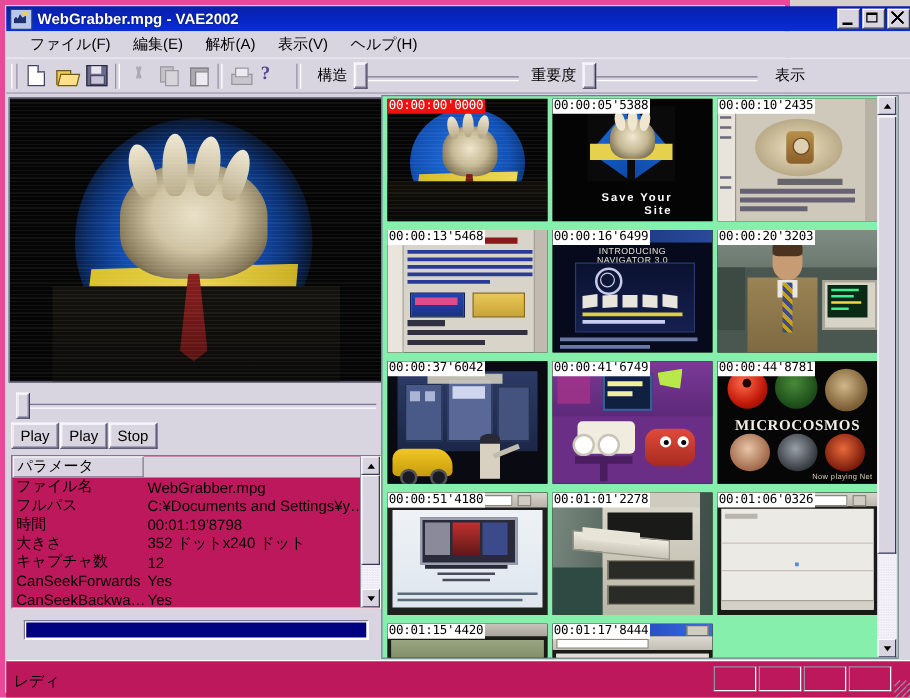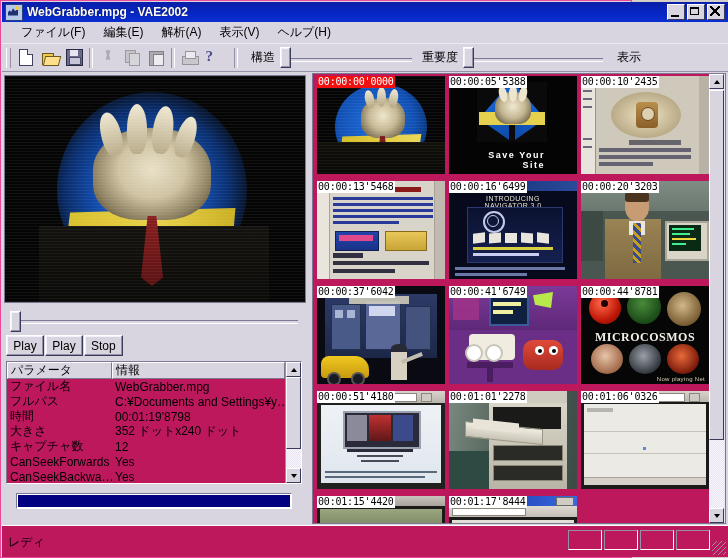--- a/index.html
+++ b/index.html
@@ -5,21 +5,21 @@
   html,body{margin:0;padding:0;}
   body{
     width:728px;height:558px;overflow:hidden;
     font-family:"Liberation Sans","DejaVu Sans",sans-serif;
     font-size:12px;
     background:#d4d0c8;
   }
   .app{
     position:relative;width:632px;height:558px;
     background:#d8d4e0;
-    border:1px solid #ec4899;
+    border:4px solid #ec4899;
     box-sizing:border-box;
   }
 
   
   .titlebar{
     position:absolute;left:1px;top:1px;width:726px;height:20px;
     background:linear-gradient(to bottom,#0a1fa8 0%,#0626c4 55%,#0a2fd0 100%);
     display:flex;align-items:center;
   }
   .title-icon{
@@ -233,22 +233,22 @@
     box-sizing:border-box;padding:1px;
   }
   .progfill{height:100%;background:#000080;}
 
   .vsplit{
     position:absolute;left:306px;top:0;width:4px;height:453px;background:#d8d4e0;
   }
 
   
   .thumb-pane{
-    position:absolute;left:310px;top:1px;width:414px;height:451px;
-    background:#be185d;border:1px solid #7c7894;box-sizing:border-box;overflow:hidden;
+    position:absolute;left:300px;top:1px;width:414px;height:451px;
+    background:#86efac;border:1px solid #7c7894;box-sizing:border-box;overflow:hidden;
   }
   .thumb-grid{
     position:absolute;left:0;top:0;width:398px;padding:2px 0 0 2px;box-sizing:border-box;
     display:flex;flex-wrap:wrap;
   }
   .thumb{
     position:relative;width:128px;height:98px;margin:0 2px 7px 2px;
     background:#000;overflow:hidden;flex:none;
   }
   .ts{
@@ -382,21 +382,20 @@
 
       <div class="btn-row">
         <div class="pbtn">Play</div>
         <div class="pbtn">Play</div>
         <div class="pbtn">Stop</div>
       </div>
 
       <div class="listctl">
         <div class="lv-head">
           <div class="lv-h c1">パラメータ</div>
-          <div class="lv-h c2">情報</div>
         </div>
         <div class="lv-rows" id="info-rows">
             <div class="lv-row">
               <div class="lv-c1">ファイル名</div>
               <div class="lv-c2">WebGrabber.mpg</div>
             </div>
             <div class="lv-row">
               <div class="lv-c1">フルパス</div>
               <div class="lv-c2">C:¥Documents and Settings¥y…</div>
             </div>

